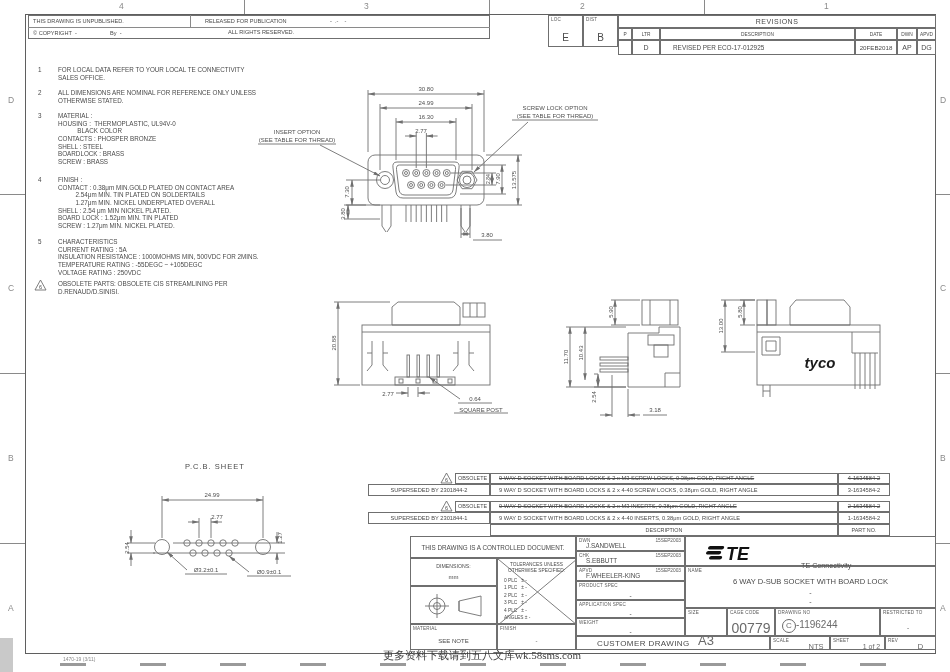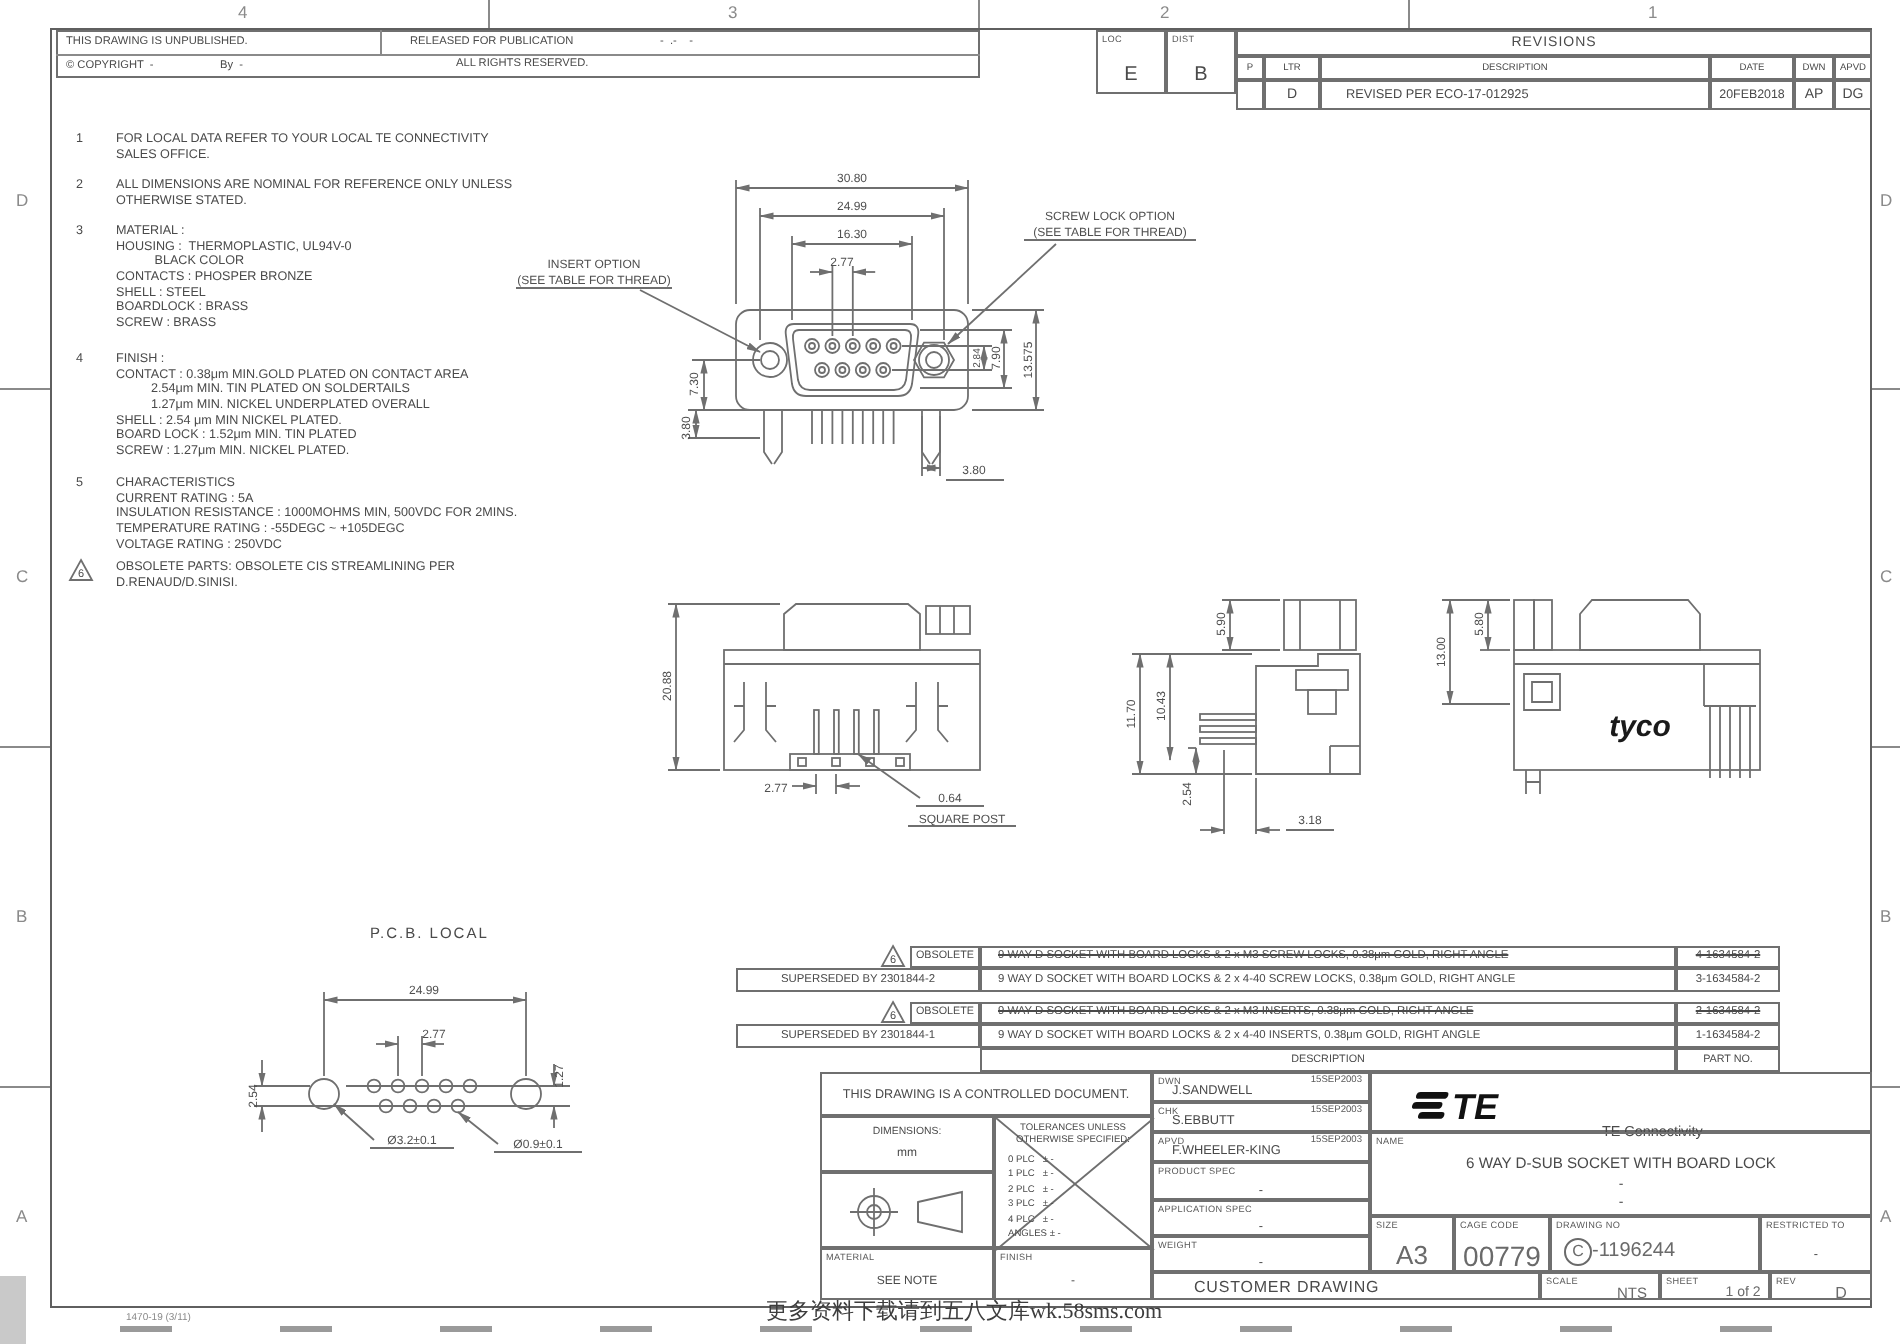--- a/index.html
+++ b/index.html
@@ -352,21 +352,21 @@
     <line x1="25" y1="7" x2="25" y2="59" marker-start="url(#ar4)" marker-end="url(#ar4)"></line>
     <line x1="21" y1="7" x2="55" y2="7"></line>
   </g>
   <g>
     <text x="41.5" y="19" text-anchor="middle" transform="rotate(-90 41.5 19)">5.80</text>
     <text x="22.5" y="33" text-anchor="middle" transform="rotate(-90 22.5 33)">13.00</text>
     <text x="120" y="75" text-anchor="middle" style="font-size:15px;font-weight:bold;font-style:italic;fill:#1a1a1a">tyco</text>
   </g>
 </svg>
 
-<div class="abs" style="left:185px;top:462px;font-size:7.5px;letter-spacing:1px">P.C.B. LOCAL</div>
+<div class="abs" style="left:185px;top:462px;font-size:7.5px;letter-spacing:1px">P.C.B. SHEET</div>
 <svg style="left:115px;top:472px" width="230" height="115" viewBox="0 0 230 115">
   <defs>
     <marker id="ar5" viewBox="0 0 8 4" markerWidth="8" markerHeight="4" refX="7.5" refY="2" orient="auto-start-reverse">
       <path d="M0,0 L8,2 L0,4 Z" style="fill:#6f6f6f;stroke:none"></path>
     </marker>
   </defs>
   <g>
     <circle cx="47" cy="75" r="7.5"></circle>
     <circle cx="148" cy="75" r="7.5"></circle>
     <circle cx="72" cy="71" r="3.2"></circle>
@@ -545,21 +545,21 @@
   <div class="abs" style="left:115px;top:24px;font-size:7.2px">TE Connectivity</div>
 </div>
 <div class="cell" style="left:685px;top:566px;width:251px;height:42px">
   <div class="clabel">NAME</div>
   <div class="abs" style="left:0;top:10px;width:100%;text-align:center;font-size:7.6px">6 WAY D-SUB SOCKET WITH BOARD LOCK</div>
   <div class="abs" style="left:0;top:22px;width:100%;text-align:center;font-size:7px">-</div>
   <div class="abs" style="left:0;top:31px;width:100%;text-align:center;font-size:7px">-</div>
 </div>
 <div class="cell" style="left:685px;top:608px;width:42px;height:28px">
   <div class="clabel">SIZE</div>
-  <div class="cmid" style="font-size:13px;padding-top:5px;color:#6a6a6a">A3</div>
+  <div class="cmid" style="font-size:13px;padding-top:18px;color:#6a6a6a">A3</div>
 </div>
 <div class="cell" style="left:727px;top:608px;width:48px;height:28px">
   <div class="clabel">CAGE CODE</div>
   <div class="cmid" style="font-size:14px;padding-top:6px;color:#6a6a6a">00779</div>
 </div>
 <div class="cell" style="left:775px;top:608px;width:105px;height:28px">
   <div class="clabel">DRAWING NO</div>
   <div class="abs" style="left:6px;top:10px;font-size:10px;color:#6a6a6a">
     <span style="display:inline-block;width:12px;height:12px;border:1px solid #6a6a6a;border-radius:50%;text-align:center;line-height:12px;font-size:8px">C</span><span>-1196244</span>
   </div>

